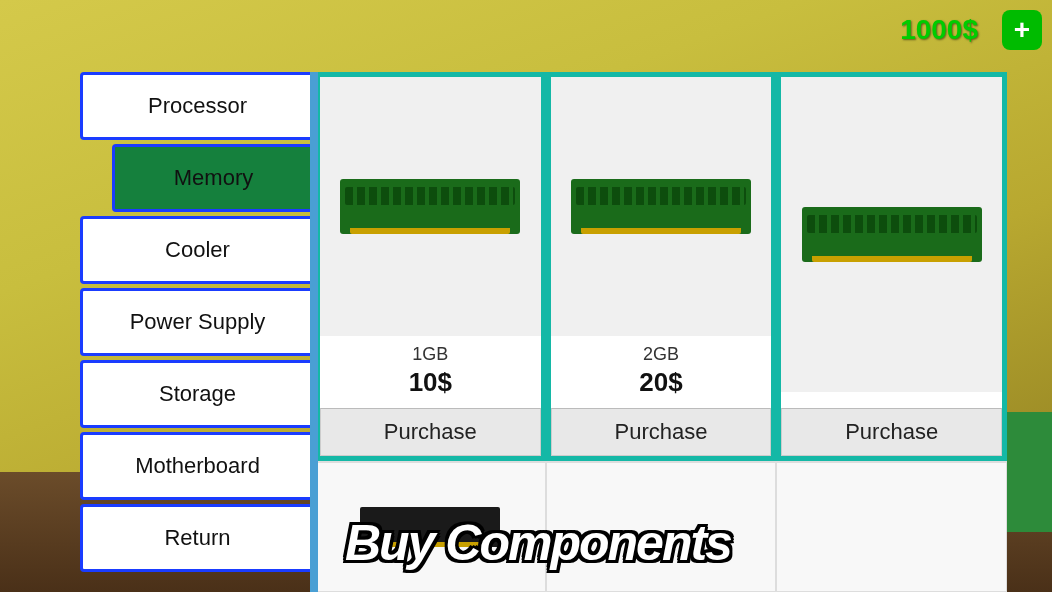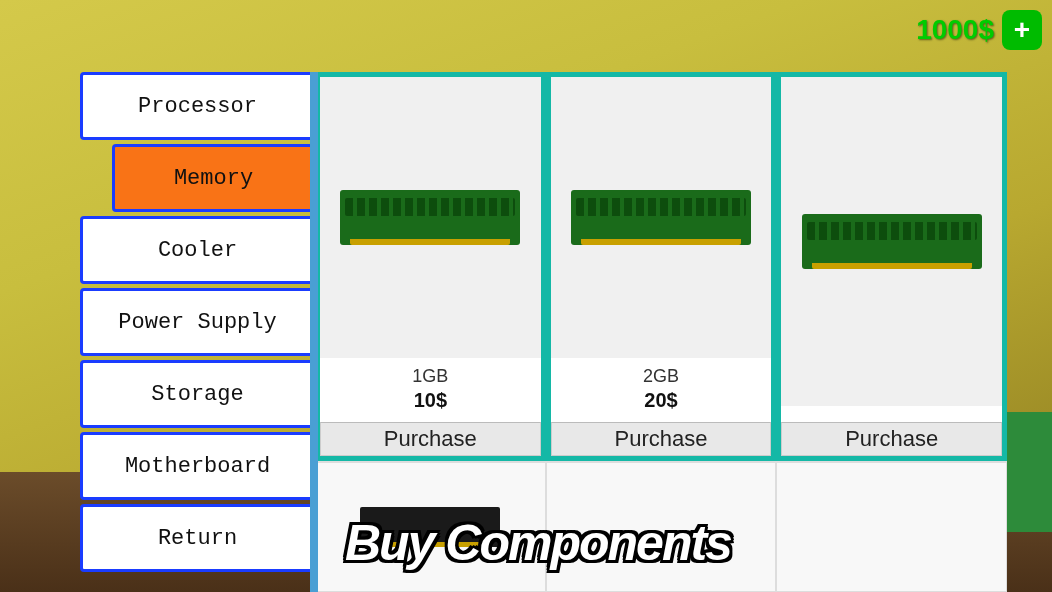--- a/index.html
+++ b/index.html
@@ -40,21 +40,21 @@
       z-index: 2;
     }
 
     
     .currency-display {
       position: absolute;
       top: 10px;
       right: 10px;
       display: flex;
       align-items: center;
-      gap: 8px;
+      gap: 24px;
       z-index: 10;
     }
 
     .currency-amount {
       color: #00cc00;
       font-size: 28px;
       font-weight: bold;
       text-shadow: 1px 1px 2px rgba(0,0,0,0.5);
     }
 
@@ -78,42 +78,41 @@
       position: absolute;
       left: 80px;
       top: 72px;
       width: 235px;
       bottom: 0;
       z-index: 5;
       display: flex;
       flex-direction: column;
       gap: 4px;
       padding-bottom: 20px;
-      font-family: Liberation Mono, monospace;
     }
 
     .sidebar-item {
       background: white;
       border: 3px solid #1a3cff;
       border-radius: 4px;
       padding: 10px 8px;
       text-align: center;
       font-size: 22px;
       font-weight: 500;
       color: #111;
       cursor: pointer;
       flex: 1;
       display: flex;
       align-items: center;
       justify-content: center;
       min-height: 55px;
     }
 
     .sidebar-item.active {
-      background: #f97316;
+      background: #15803d;
       border-color: #1a3cff;
       margin-left: 32px;
     }
 
     
     .main-panel {
       position: absolute;
       left: 315px;
       top: 72px;
       right: 45px;
@@ -227,29 +226,29 @@
       text-align: center;
       width: 100%;
     }
 
     .product-size {
       font-size: 18px;
       color: #333;
     }
 
     .product-price {
-      font-size: 20px;
+      font-size: 26px;
       font-weight: bold;
       color: #111;
       margin: 2px 0;
     }
 
     .purchase-btn {
       width: 100%;
-      padding: 3px 8px;
+      padding: 10px 8px;
       background: #e8e8e8;
       border: 1px solid #ccc;
       border-top: 1px solid #bbb;
       font-size: 22px;
       color: #222;
       cursor: pointer;
       text-align: center;
     }
 
     

